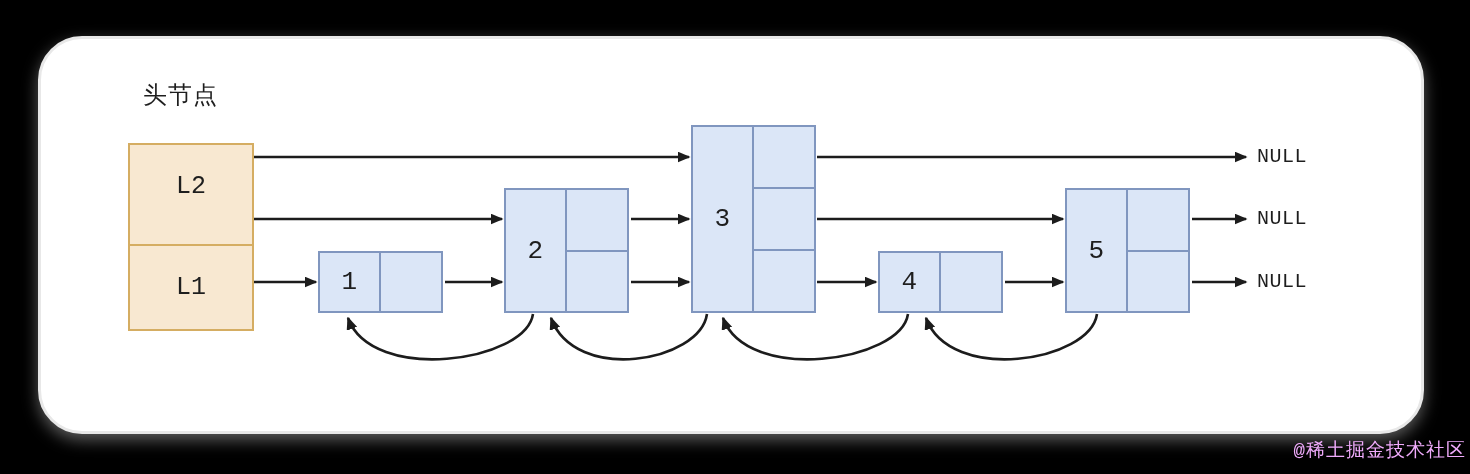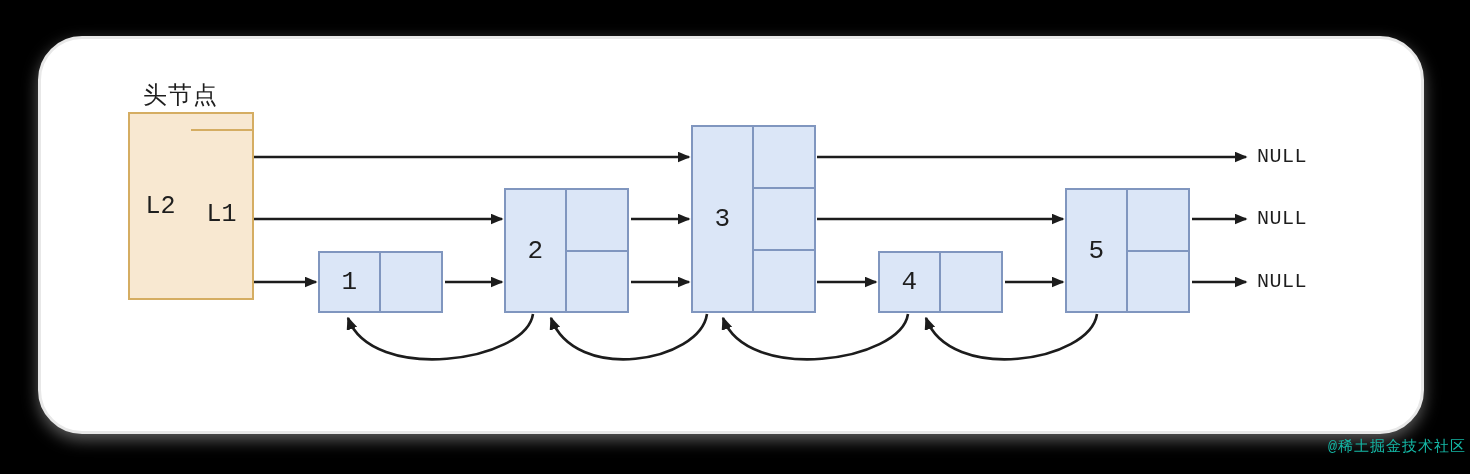--- a/index.html
+++ b/index.html
@@ -16,22 +16,22 @@
   }
   .card{
     position:absolute;left:38px;top:36px;width:1386px;height:398px;
     background:var(--card);border:3px solid #e8e8e8;border-radius:44px;
     box-shadow:0 6px 16px rgba(205,205,205,0.45);
   }
   .diagram-title{
     position:absolute;left:143px;top:79px;font-size:24px;font-weight:500;letter-spacing:1px;
   }
   .head{
-    position:absolute;left:128px;top:112px;width:126px;height:188px;
-    background:var(--hf);border:2px solid var(--hb);display:flex;flex-direction:row;
+    position:absolute;left:128px;top:143px;width:126px;height:188px;
+    background:var(--hf);border:2px solid var(--hb);display:flex;flex-direction:column;
   }
   .hrow{flex:1;display:flex;align-items:center;justify-content:center;font-size:25px;}
   .hrow + .hrow{border-top:2px solid var(--hb);margin-top:15px;}
   .node{
     position:absolute;background:var(--nf);border:2px solid var(--nb);display:flex;
   }
   .n1{left:318px;top:251px;width:125px;height:62px;}
   .n2{left:504px;top:188px;width:125px;height:125px;}
   .n3{left:691px;top:125px;width:125px;height:188px;}
   .n4{left:878px;top:251px;width:125px;height:62px;}
@@ -44,21 +44,21 @@
   .pcell{flex:1;}
   .pcell + .pcell{border-top:2px solid var(--nb);}
   .null-label{
     position:absolute;left:1257px;height:30px;line-height:30px;
     font-size:20px;font-weight:500;letter-spacing:0.5px;
   }
   .null-0{top:142px;} .null-1{top:204px;} .null-2{top:267px;}
   .arrows{position:absolute;left:0;top:0;pointer-events:none;}
   .arrows path{fill:none;stroke:var(--ar);stroke-width:2.6px;}
   .watermark{
-    position:absolute;right:4px;top:437px;font-size:15px;color:#14b8a6;letter-spacing:1px;
+    position:absolute;right:4px;top:437px;font-size:19px;color:#f0abfc;letter-spacing:1px;
   }
 </style>
 </head>
 <body>
 
 <div class="stage">
 
   <div class="card"></div>
 
   <div class="diagram-title">头节点</div>

